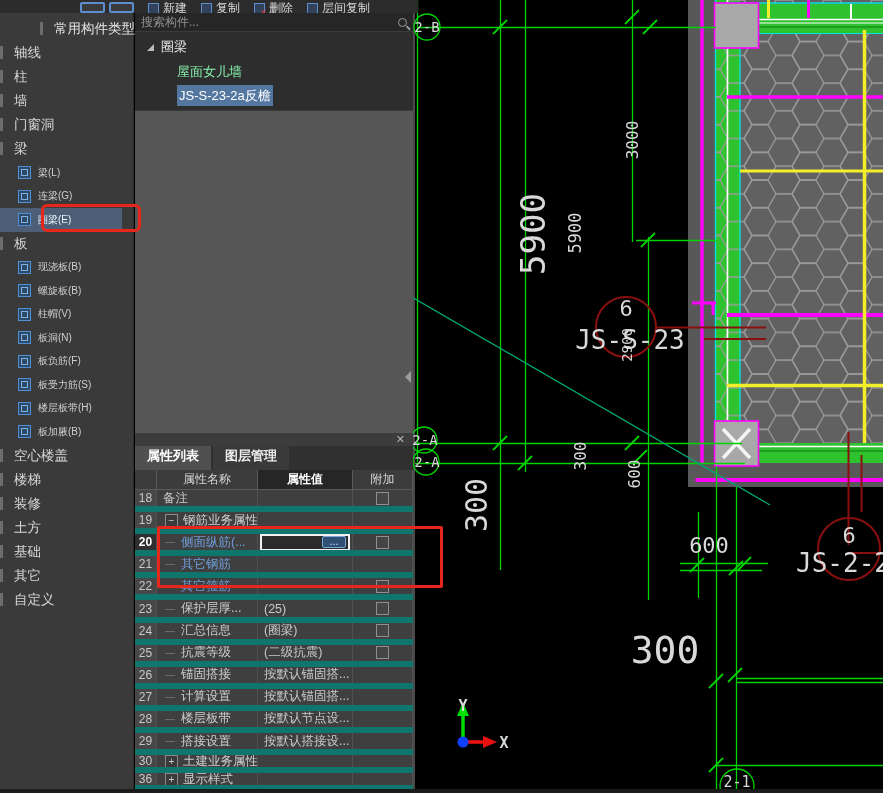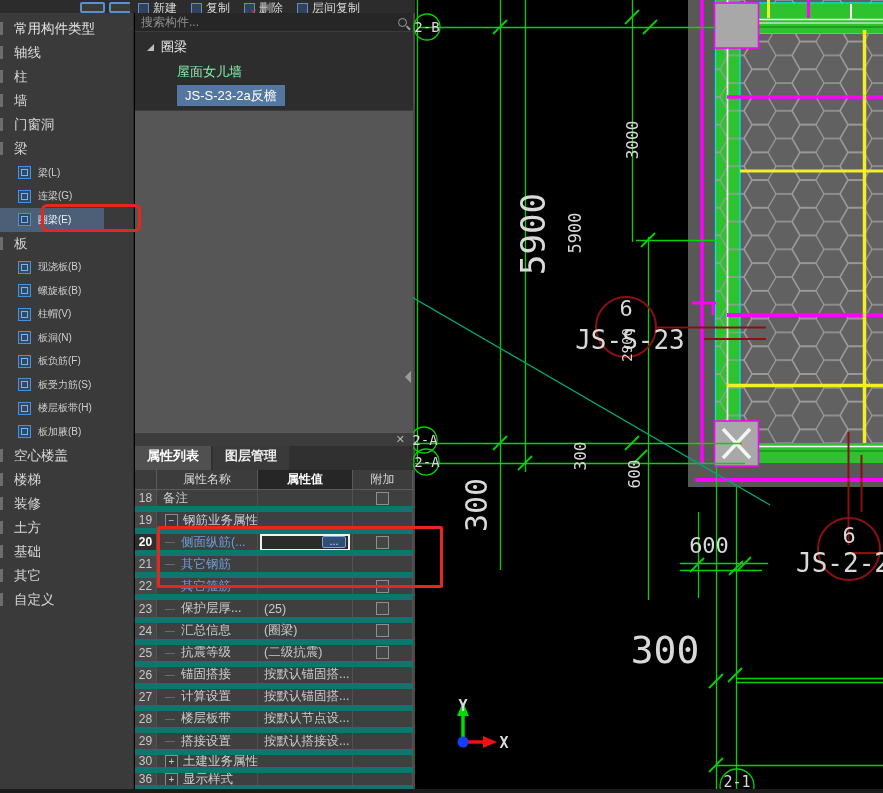--- a/index.html
+++ b/index.html
@@ -9,53 +9,53 @@
   #stage { position:relative; width:883px; height:793px; background:#000; }
 
   
   #topstrip { left:0; top:0; width:415px; height:13px; background:#2c2c2c; z-index:3; }
   .winbtn { position:absolute; top:2px; width:25px; height:11px; border:2px solid #5d8fd0;
             border-radius:2px; background:#3a3a3a; }
   #sidebar { left:0; top:13px; width:134px; height:776px; background:#3a3a3a; z-index:3;
              border-right:1px solid #2a2a2a; padding-top:4px; }
   .sb-item { height:24px; display:flex; align-items:center; color:#d6d6d6; font-size:13.5px;
              padding-left:14px; position:relative; cursor:default; white-space:nowrap; }
-  .sb-item.title { color:#e2e2e2; }
+  .sb-item.title { color:#e2e2e2;margin-left:40px; }
   .sb-item .edge { position:absolute; left:0; top:5px; width:3px; height:13px; background:#6d6d6d; }
   .sb-sub { height:23.5px; display:flex; align-items:center; color:#cfcfcf; font-size:10px;
             padding-left:18px; white-space:nowrap; position:relative;text-align:right; }
   .sb-sub .sicon { width:13px; height:13px; border:1.5px solid #4f8fd6; background:#2e4a66;
                    margin-right:7px; flex:0 0 auto; position:relative; }
   .sb-sub .sicon i { position:absolute; left:2px; top:2px; right:2px; bottom:2px;
                      border:1px solid #7db3e8; }
-  .sb-sub.selected { background:#4d5f76; color:#eaf2fb; width:104px; }
+  .sb-sub.selected { background:#4d5f76; color:#eaf2fb; width:122px; }
 
   
-  #miniToolbar { left:130px; top:0; width:278px; height:13px; background:#2c2c2c; z-index:3;
+  #miniToolbar { left:140px; top:0; width:278px; height:13px; background:#2c2c2c; z-index:3;
                  display:flex; align-items:flex-end; gap:14px; padding:0 8px; overflow:hidden; }
   .tbi { display:flex; align-items:center; gap:4px; color:#d8d8d8; font-size:12px;
          transform:translateY(4px); }
   .tbi .ticon { width:11px; height:11px; border:1.5px solid #5d8fd0; background:#31425a;
                 position:relative; }
   .tbi .ticon.del:after { content:"✕"; position:absolute; right:-3px; bottom:-4px; color:#e03a3a;
                 font-size:8px; font-weight:bold; }
   #searchbar { left:135px; top:13px; width:278px; height:19px; background:#262626; z-index:3;
                border-bottom:1px solid #3b3b3b; display:flex; align-items:center; padding:0 6px; }
   #searchbar .ph { color:#8f8f8f; font-size:12px; flex:1; }
   .mag { width:9px; height:9px; border:1.5px solid #9a9a9a; border-radius:50%; position:relative; }
   .mag:after { content:""; position:absolute; width:5px; height:1.5px; background:#9a9a9a;
                transform:rotate(45deg); left:7px; top:8px; }
   #treepanel { left:135px; top:32px; width:278px; height:78px; background:#2d2d2d; z-index:3; }
   .tnode { display:flex; align-items:center; height:22px; padding-left:12px; color:#e3e3e3;
            font-size:13px; margin-top:4px; }
   .texp { width:0; height:0; border-left:7px solid transparent; border-bottom:7px solid #bdbdbd;
           margin-right:7px; }
   .tchild { height:21px; display:flex; align-items:center; padding-left:42px; color:#86efac;
             font-size:13px; margin-top:3px; }
-  .tchild.sel { margin-left:42px; padding:0 8px; display:inline-flex; background:#54779f;
+  .tchild.sel { margin-left:42px; padding:0 2px; display:inline-flex; background:#54779f;
                 color:#fff; }
   #graypanel { left:135px; top:110px; width:278px; height:322px; background:#565656; z-index:3;
                border-top:1px solid #3a3a3a; }
   .collapse-arrow { position:absolute; right:2px; top:260px; width:0; height:0;
                     border-top:6px solid transparent; border-bottom:6px solid transparent;
                     border-right:6px solid #9b9b9b; }
 
   
   #props { left:135px; top:432px; width:278px; height:357px; background:#3f3f3f; z-index:3;
            border-top:1px solid #5a5a5a; font-size:12.5px; color:#cdcdcd; }

